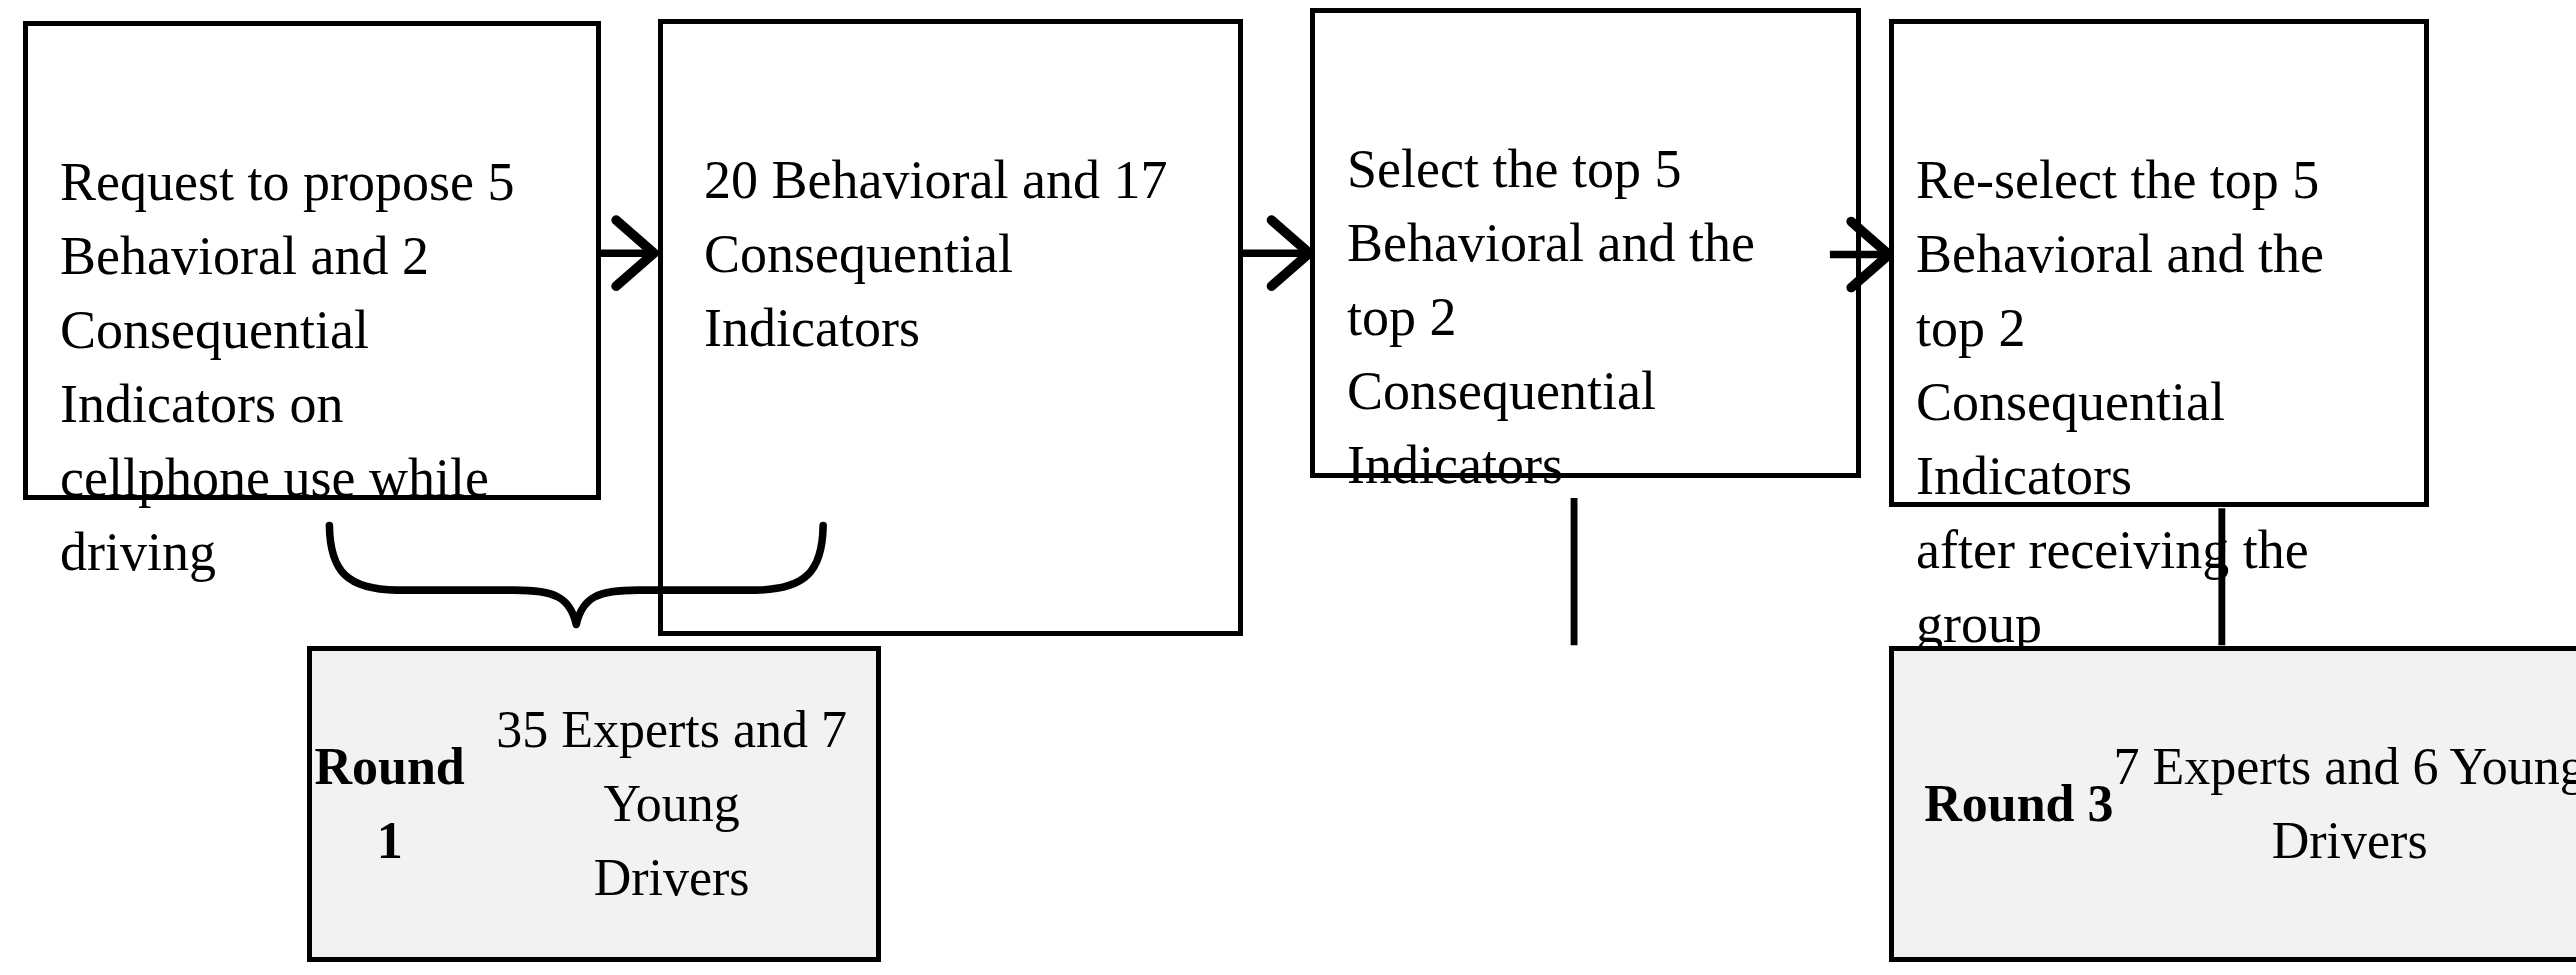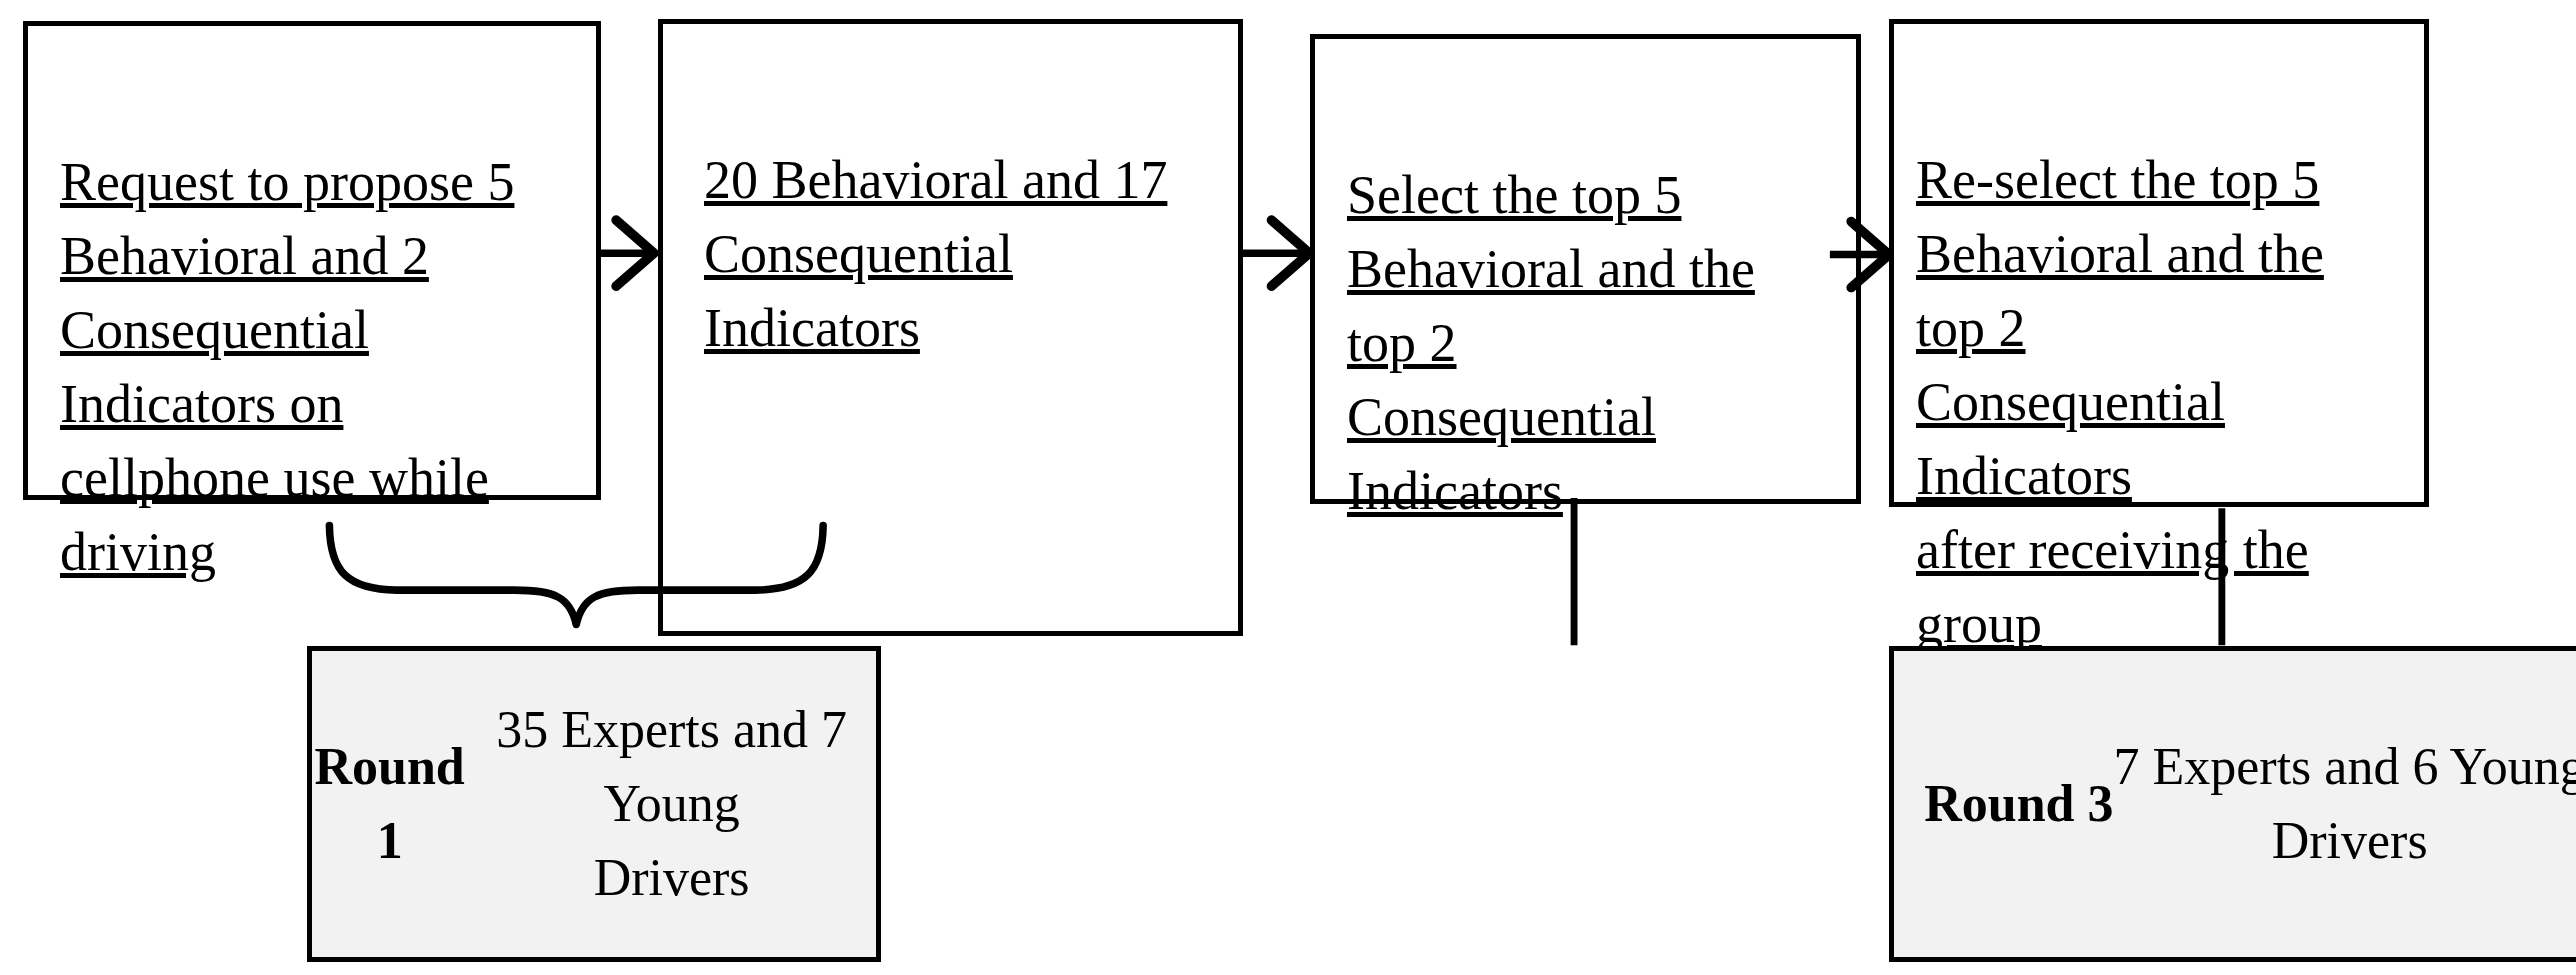--- a/index.html
+++ b/index.html
@@ -23,21 +23,20 @@
   }
   .pbox {
     position: absolute;
     box-sizing: border-box;
     background: var(--bg);
     border: 5.5px solid var(--stroke);
     font-size: 54px;
     line-height: 74px;
     white-space: pre-line;
     padding: 45px 20.6px 0 32px;
-    text-decoration: underline;
   }
   .rbox {
     position: absolute;
     box-sizing: border-box;
     background: var(--round-fill);
     border: 5.5px solid var(--stroke);
     display: flex;
     flex-direction: row;
     align-items: center;
     justify-content: center;
@@ -71,21 +70,21 @@
 cellphone use while
 driving</div>
   </div>
 
   <div class="pbox" style="left:658px; top:19px; width:585px; height:617px; padding-left:41px;">
     <div>20 Behavioral and 17
 Consequential
 Indicators</div>
   </div>
 
-  <div class="pbox" style="left:1310px; top:34px; width:551px; height:470px;">
+  <div class="pbox" style="left:1310px; top:8px; width:551px; height:470px;">
     <div>Select the top 5
 Behavioral and the
 top 2
 Consequential
 Indicators</div>
   </div>
 
   <div class="pbox" style="left:1889px; top:19px; width:540px; height:488px; padding-left:22px;">
     <div>Re-select the top 5
 Behavioral and the top 2

